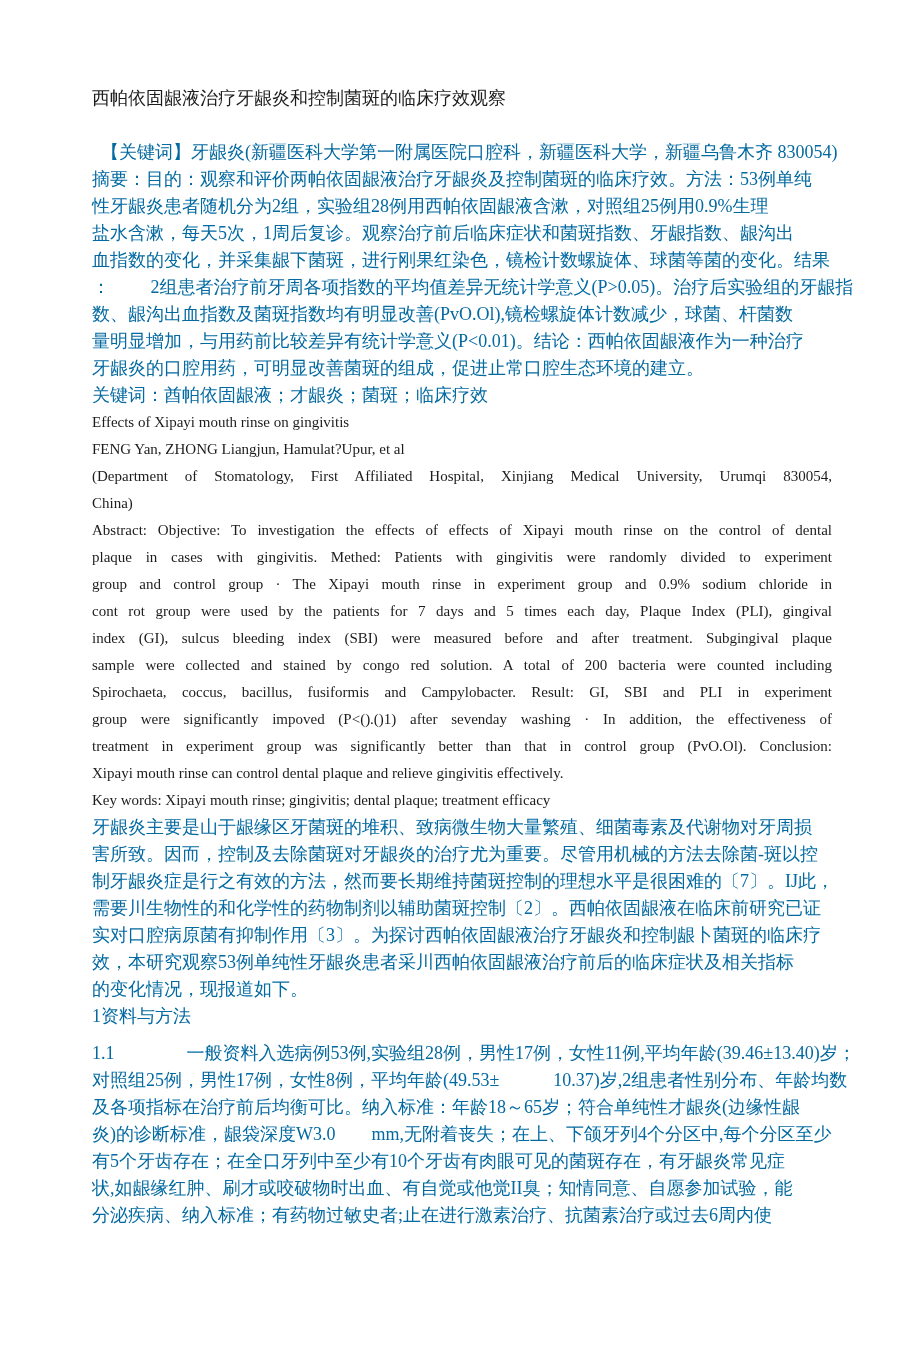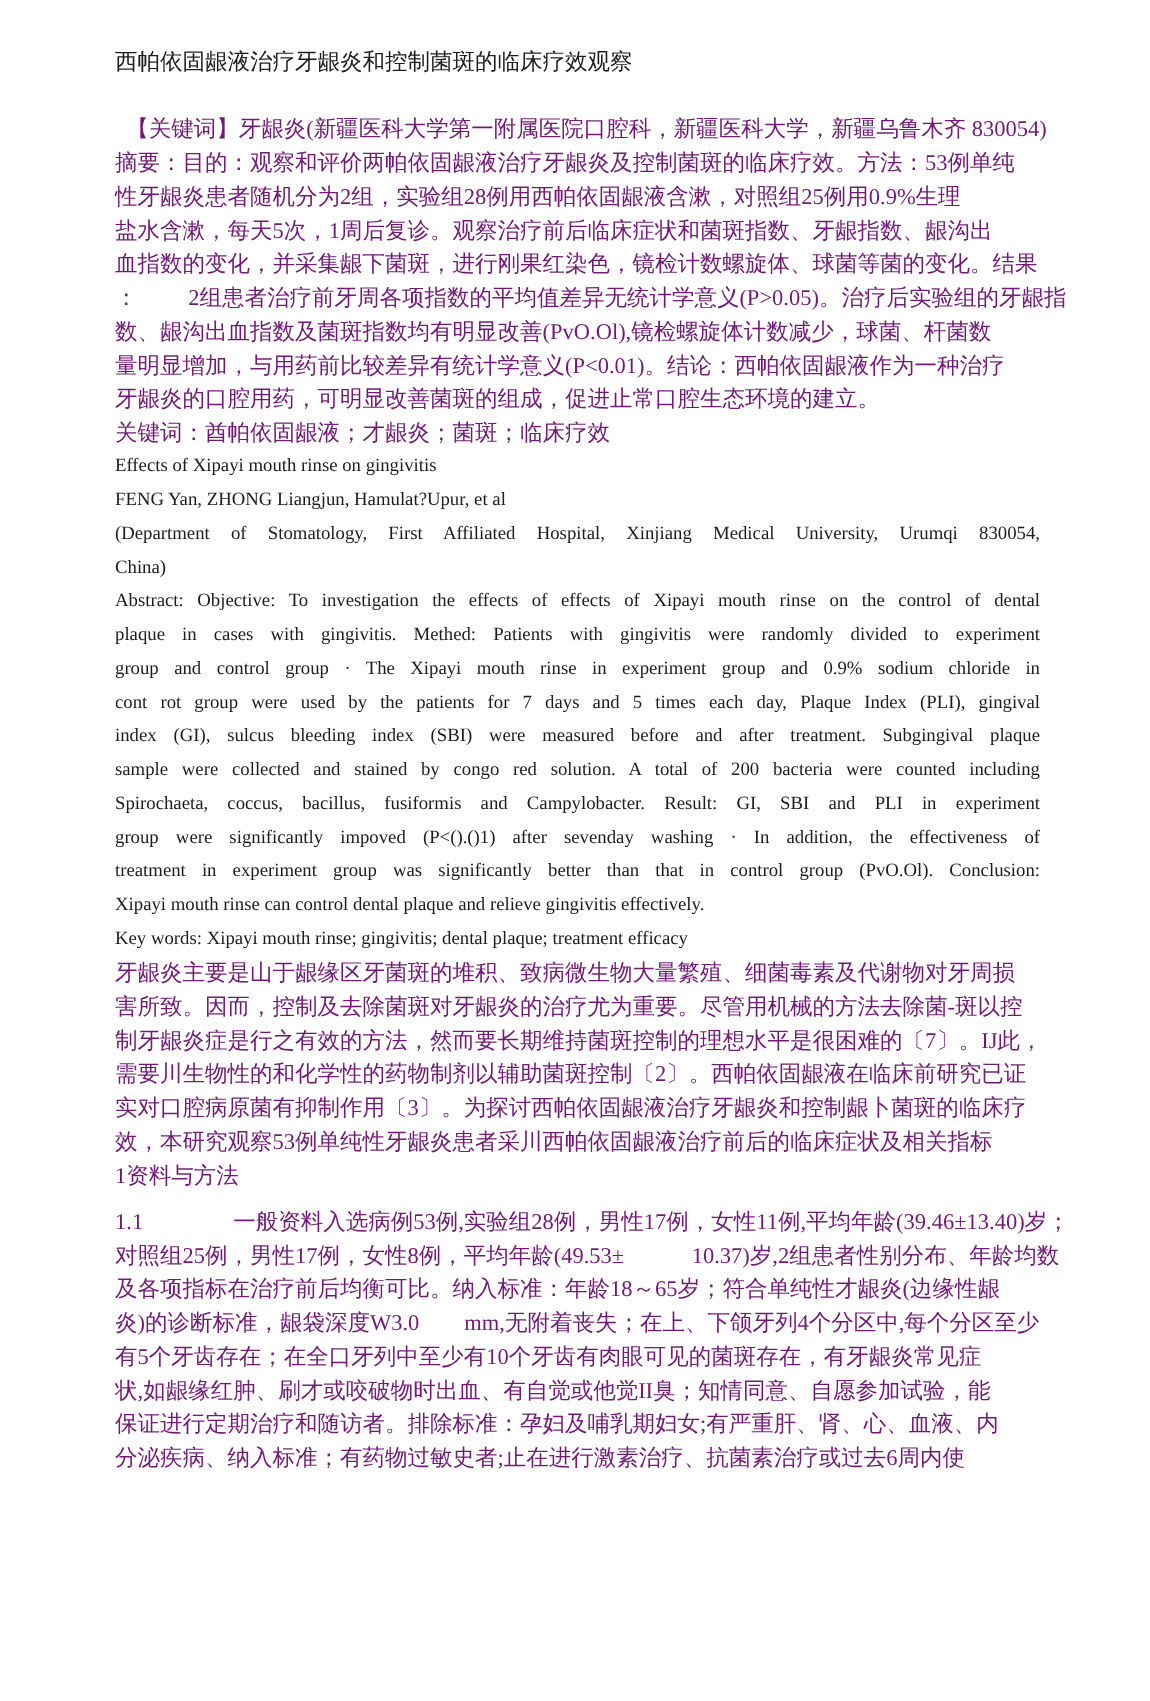--- a/index.html
+++ b/index.html
@@ -8,42 +8,42 @@
     height: 1361px;
     background: #ffffff;
     overflow: hidden;
     font-family: "Liberation Serif", "DejaVu Serif", serif;
     color: #1c1c1c;
   }
   .page {
     box-sizing: border-box;
     width: 740px;
     height: 1361px;
-    padding: 36px 88px 0 92px;
+    padding: 85px 88px 0 92px;
     background: #ffffff;
   }
   .doc-body { width: 740px; }
   .line {
     font-size: 18px;
     line-height: 27px;
     height: 27px;
     white-space: pre;
     letter-spacing: 0;
   }
   .title-line { margin-bottom: 27px; }
   .block.en .line {
     font-size: 15px;
     white-space: normal;
     overflow: hidden;
   }
   .line.just {
     text-align: justify;
     text-align-last: justify;
   }
-  .block.cn .line { color: #701a75; }
+  .block.cn .line { color: #0369a1; }
 </style>
 </head>
 <body>
 
 <div class="page">
   <div class="doc-body">
     <div class="line title-line">西帕依固龈液治疗牙龈炎和控制菌斑的临床疗效观察</div>
     <div id="doc-blocks">
         <div class="block cn">
           <div class="line">  【关键词】牙龈炎(新疆医科大学第一附属医院口腔科，新疆医科大学，新疆乌鲁木齐 830054)</div>
@@ -78,29 +78,29 @@
           <div class="line">Xipayi mouth rinse can control dental plaque and relieve gingivitis effectively.</div>
           <div class="line">Key words: Xipayi mouth rinse; gingivitis; dental plaque; treatment efficacy</div>
         </div>
         <div class="block cn">
           <div class="line">牙龈炎主要是山于龈缘区牙菌斑的堆积、致病微生物大量繁殖、细菌毒素及代谢物对牙周损</div>
           <div class="line">害所致。因而，控制及去除菌斑对牙龈炎的治疗尤为重要。尽管用机械的方法去除菌-斑以控</div>
           <div class="line">制牙龈炎症是行之有效的方法，然而要长期维持菌斑控制的理想水平是很困难的〔7〕。IJ此，</div>
           <div class="line">需要川生物性的和化学性的药物制剂以辅助菌斑控制〔2〕。西帕依固龈液在临床前研究已证</div>
           <div class="line">实对口腔病原菌有抑制作用〔3〕。为探讨西帕依固龈液治疗牙龈炎和控制龈卜菌斑的临床疗</div>
           <div class="line">效，本研究观察53例单纯性牙龈炎患者采川西帕依固龈液治疗前后的临床症状及相关指标</div>
+          <div class="line">的变化情况，现报道如下。</div>
         </div>
         <div class="block cn">
           <div class="line">1资料与方法</div>
         </div>
         <div class="block cn" style="margin-top: 10px;">
           <div class="line">1.1　　　　一般资料入选病例53例,实验组28例，男性17例，女性11例,平均年龄(39.46±13.40)岁；</div>
           <div class="line">对照组25例，男性17例，女性8例，平均年龄(49.53±　　　10.37)岁,2组患者性别分布、年龄均数</div>
           <div class="line">及各项指标在治疗前后均衡可比。纳入标准：年龄18～65岁；符合单纯性才龈炎(边缘性龈</div>
           <div class="line">炎)的诊断标准，龈袋深度W3.0　　mm,无附着丧失；在上、下颌牙列4个分区中,每个分区至少</div>
           <div class="line">有5个牙齿存在；在全口牙列中至少有10个牙齿有肉眼可见的菌斑存在，有牙龈炎常见症</div>
           <div class="line">状,如龈缘红肿、刷才或咬破物时出血、有自觉或他觉II臭；知情同意、自愿参加试验，能</div>
-          <div class="line">保证进行定期治疗和随访者。排除标准：孕妇及哺乳期妇女;有严重肝、肾、心、血液、内</div>
           <div class="line">分泌疾病、纳入标准；有药物过敏史者;止在进行激素治疗、抗菌素治疗或过去6周内使</div>
         </div>
       </div>
   </div>
 </div>
 
 </body></html>

